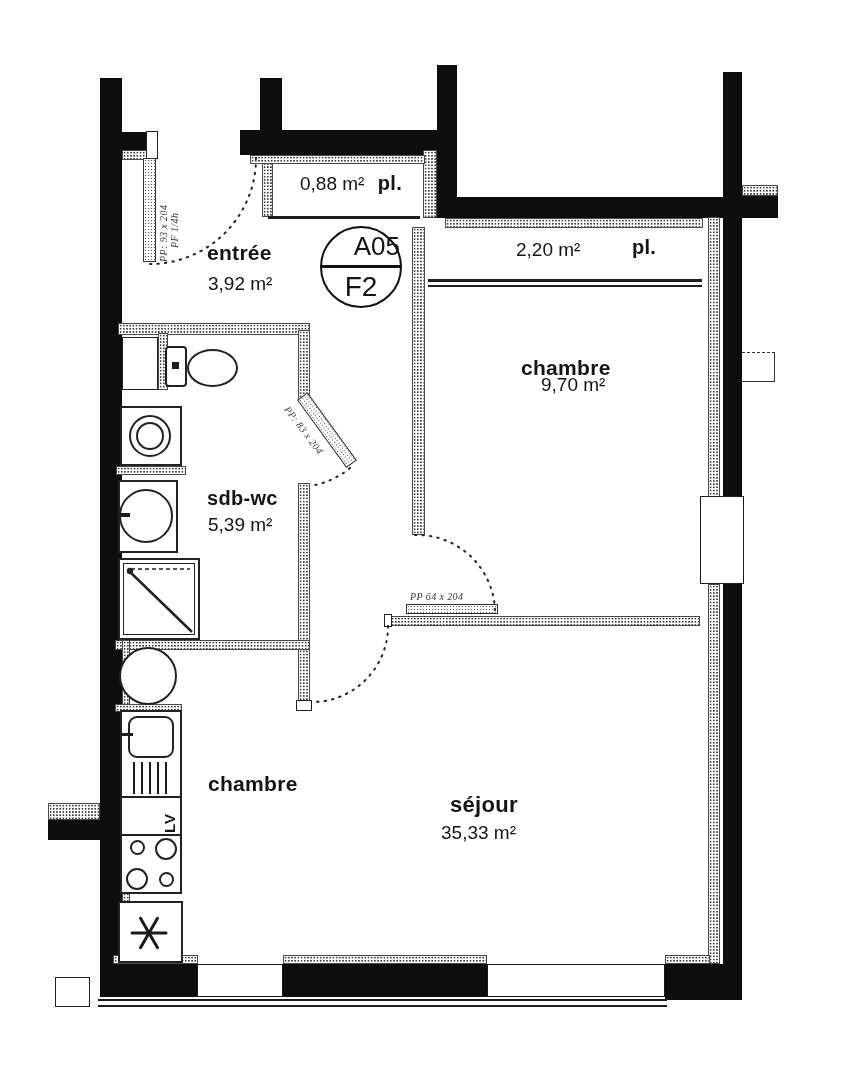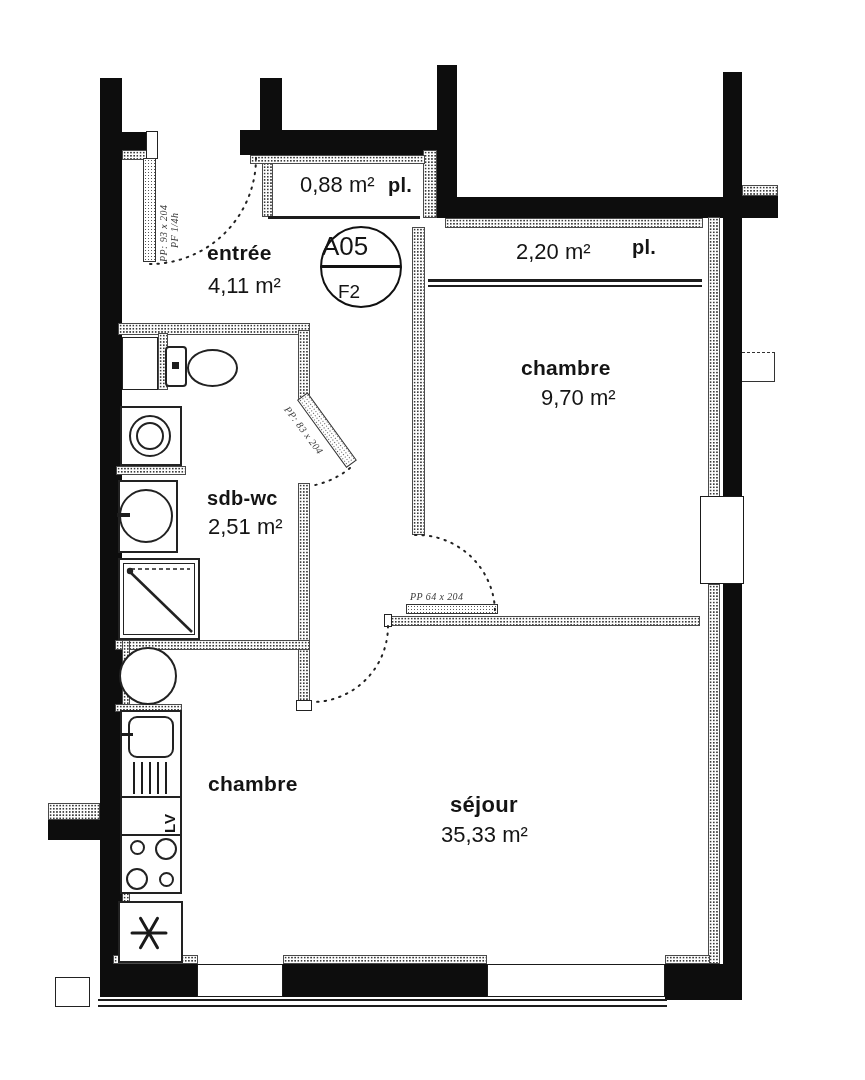--- a/index.html
+++ b/index.html
@@ -10,28 +10,28 @@
       background-image:radial-gradient(circle,#3a3a3a 0.8px,transparent 1px);background-size:3.2px 3.2px;}
   .leaf{position:absolute;background:#fff;border:1.2px solid #333;box-sizing:border-box;z-index:24;
       background-image:radial-gradient(circle,#555 0.7px,transparent 0.9px);background-size:3px 3px;}
   .jamb{position:absolute;background:#fff;border:1.5px solid #222;box-sizing:border-box;z-index:22;}
   .line{position:absolute;background:#1d1d1d;z-index:18;}
   .win{position:absolute;background:#fff;border:1.5px solid #1a1a1a;box-sizing:border-box;z-index:26;}
   .fix{position:absolute;border:2px solid #222;background:#fff;box-sizing:border-box;z-index:20;}
   .circle{border-radius:50%;}
   .label{position:absolute;white-space:nowrap;z-index:40;color:#141414;}
   .rn{font-weight:bold;font-size:21px;letter-spacing:0.3px;}
-  .ra{font-size:22px;}
+  .ra{font-size:19px;}
   .door-label{font-family:"Liberation Serif",serif;font-style:italic;font-size:10px;color:#3a3a3a;
       letter-spacing:0.4px;z-index:41;}
   .vrot{transform:rotate(-90deg);transform-origin:left top;}
   #unit-circle{position:absolute;left:320px;top:226px;width:82px;height:82px;border:2.5px solid #111;
       border-radius:50%;background:#fff;z-index:38;box-sizing:border-box;}
-  #unit-circle .u1{position:absolute;left:0;right:0;top:3px;text-align:left;font-size:26px;}
-  #unit-circle .u2{position:absolute;left:16px;right:0;bottom:3px;text-align:left;font-size:19px;}
+  #unit-circle .u1{position:absolute;left:0;right:0;top:3px;text-align:right;font-size:26px;}
+  #unit-circle .u2{position:absolute;left:0;right:0;bottom:3px;text-align:center;font-size:28px;}
   #unit-circle .div{position:absolute;left:-1px;right:-1px;top:37px;height:2.5px;background:#111;}
   #svg-overlay{position:absolute;left:0;top:0;z-index:50;pointer-events:none;}
   .lv{font-weight:bold;font-size:15px;letter-spacing:1px;}
 </style>
 </head>
 <body>
 
 <div id="plan">
 
   <div class="wb" style="left:100px;top:78px;width:22px;height:886px;"></div>
@@ -126,35 +126,35 @@
   <div class="fix circle" style="left:159px;top:872px;width:15px;height:15px;"></div>
   <div class="fix" style="left:118px;top:901px;width:65px;height:62px;"></div>
 
   <div id="unit-circle">
     <span class="u1">A05</span>
     <span class="div"></span>
     <span class="u2">F2</span>
   </div>
 
   <div class="label rn" style="left:207px;top:241px;">entrée</div>
-  <div class="label ra" style="left:208px;top:273px;">4,11 m²</div>
+  <div class="label ra" style="left:208px;top:273px;">3,92 m²</div>
 
   <div class="label" style="left:300px;top:172px;">
     <span class="ra">0,88 m²</span>&nbsp;&nbsp;
     <span class="rn" style="font-size:20px;">pl.</span>
   </div>
 
   <div class="label ra" style="left:516px;top:239px;">2,20 m²</div>
   <div class="label rn" style="left:632px;top:236px;font-size:20px;">pl.</div>
 
   <div class="label rn" style="left:521px;top:356px;">chambre</div>
-  <div class="label ra" style="left:541px;top:385px;">9,70 m²</div>
+  <div class="label ra" style="left:541px;top:374px;">9,70 m²</div>
 
   <div class="label rn" style="left:207px;top:487px;font-size:20px;">sdb-wc</div>
-  <div class="label ra" style="left:208px;top:514px;">2,51 m²</div>
+  <div class="label ra" style="left:208px;top:514px;">5,39 m²</div>
 
   <div class="label rn" style="left:208px;top:772px;">chambre</div>
 
   <div class="label rn" style="left:450px;top:792px;font-size:22px;">séjour</div>
   <div class="label ra" style="left:441px;top:822px;">35,33 m²</div>
 
   <div class="label door-label vrot" style="left:158px;top:262px;">
     <div>PP: 93 x 204</div>
     <div style="padding-left:14px;">PF 1/4h</div>
   </div>

